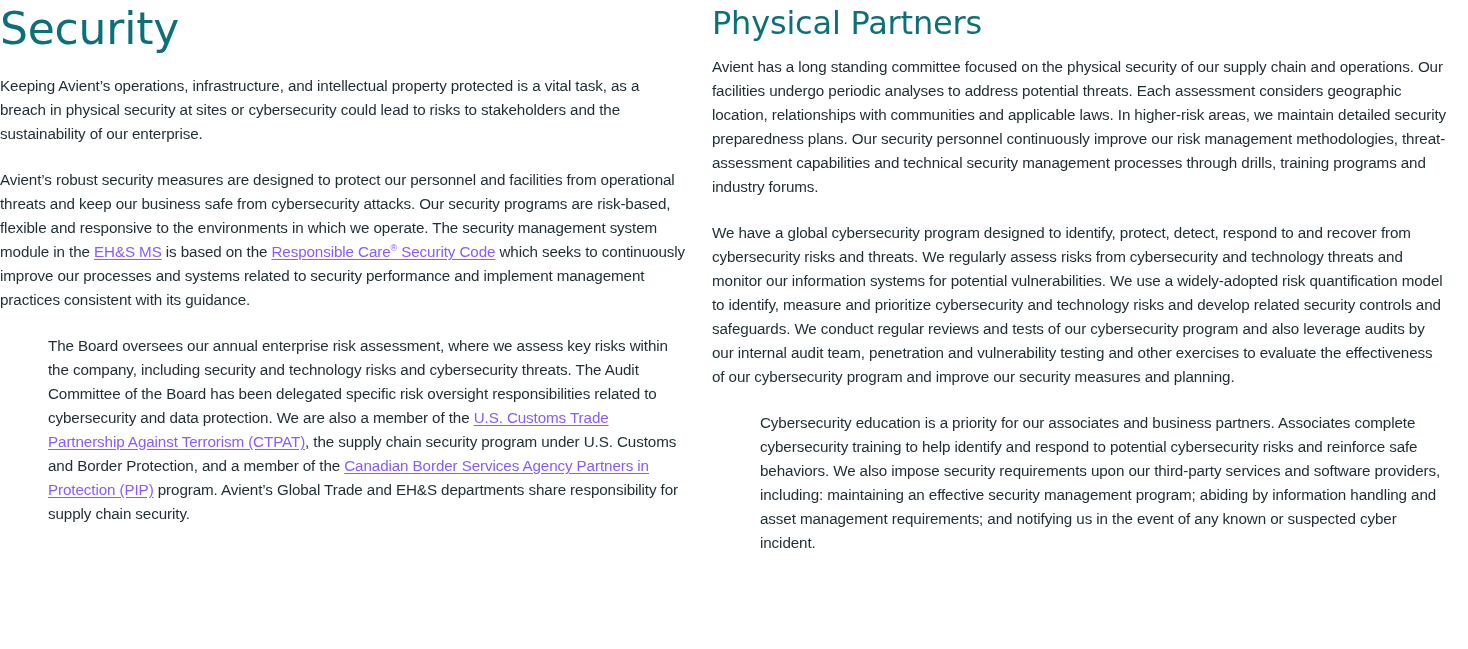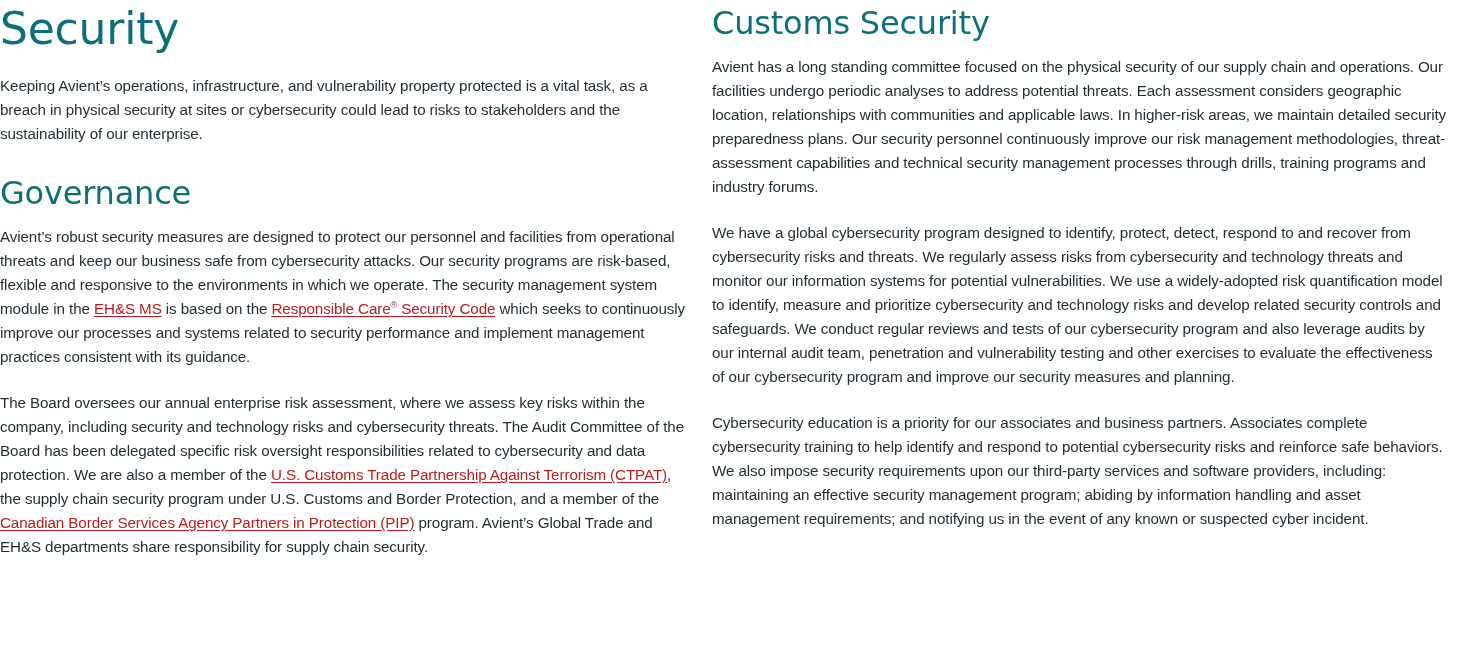--- a/index.html
+++ b/index.html
@@ -54,54 +54,53 @@
   .col-right h2.section-title.first {
     margin-top: 6px;
   }
   p {
     margin: 0 16px 22px 0;
     font-size: 15.2px;
     line-height: 24px;
     color: #1f2d33;
     letter-spacing: -0.1px;
   }
-  p:last-child { margin-bottom: 0; }
+  p:last-child { margin-bottom: 0; padding-left: 48px; }
   a.inline-link {
-    color: #b91c1c;
+    color: #8b5cf6;
     text-decoration: underline;
     text-underline-offset: 2px;
   }
   sup {
     font-size: 9px;
     vertical-align: super;
     line-height: 0;
   }
 </style>
 </head>
 <body>
 
 <div class="page">
 
   <div class="column col-left">
 
     <h1 class="title">Security</h1>
 
-    <p>Keeping Avient’s operations, infrastructure, and vulnerability property protected is a vital task, as a breach in physical security at sites or cybersecurity could lead to risks to stakeholders and the sustainability of our enterprise.</p>
+    <p>Keeping Avient’s operations, infrastructure, and intellectual property protected is a vital task, as a breach in physical security at sites or cybersecurity could lead to risks to stakeholders and the sustainability of our enterprise.</p>
 
-    <h2 class="section-title">Governance</h2>
 
     <p><span>Avient’s robust security measures are designed to protect our personnel and facilities from operational threats and keep our business safe from cybersecurity attacks. Our security programs are risk-based, flexible and responsive to the environments in which we operate. The security management system module in the </span><a class="inline-link" href="#">EH&amp;S MS</a><span> is based on the </span><a class="inline-link" href="#"><span>Responsible Care</span><sup>®</sup><span> Security Code</span></a><span> which seeks to continuously improve our processes and systems related to security performance and implement management practices consistent with its guidance.</span></p>
 
     <p><span>The Board oversees our annual enterprise risk assessment, where we assess key risks within the company, including security and technology risks and cybersecurity threats. The Audit Committee of the Board has been delegated specific risk oversight responsibilities related to cybersecurity and data protection. We are also a member of the </span><a class="inline-link" href="#">U.S. Customs Trade Partnership Against Terrorism (CTPAT)</a><span>, the supply chain security program under U.S. Customs and Border Protection, and a member of the </span><a class="inline-link" href="#">Canadian Border Services Agency Partners in Protection (PIP)</a><span> program. Avient’s Global Trade and EH&amp;S departments share responsibility for supply chain security.</span></p>
 
   </div>
 
   <div class="column col-right">
 
-    <h2 class="section-title first">Customs Security</h2>
+    <h2 class="section-title first">Physical Partners</h2>
 
     <p>Avient has a long standing committee focused on the physical security of our supply chain and operations. Our facilities undergo periodic analyses to address potential threats. Each assessment considers geographic location, relationships with communities and applicable laws. In higher-risk areas, we maintain detailed security preparedness plans. Our security personnel continuously improve our risk management methodologies, threat-assessment capabilities and technical security management processes through drills, training programs and industry forums.</p>
 
 
     <p>We have a global cybersecurity program designed to identify, protect, detect, respond to and recover from cybersecurity risks and threats. We regularly assess risks from cybersecurity and technology threats and monitor our information systems for potential vulnerabilities. We use a widely-adopted risk quantification model to identify, measure and prioritize cybersecurity and technology risks and develop related security controls and safeguards. We conduct regular reviews and tests of our cybersecurity program and also leverage audits by our internal audit team, penetration and vulnerability testing and other exercises to evaluate the effectiveness of our cybersecurity program and improve our security measures and planning.</p>
 
     <p>Cybersecurity education is a priority for our associates and business partners. Associates complete cybersecurity training to help identify and respond to potential cybersecurity risks and reinforce safe behaviors. We also impose security requirements upon our third-party services and software providers, including: maintaining an effective security management program; abiding by information handling and asset management requirements; and notifying us in the event of any known or suspected cyber incident.</p>
 
   </div>
 

